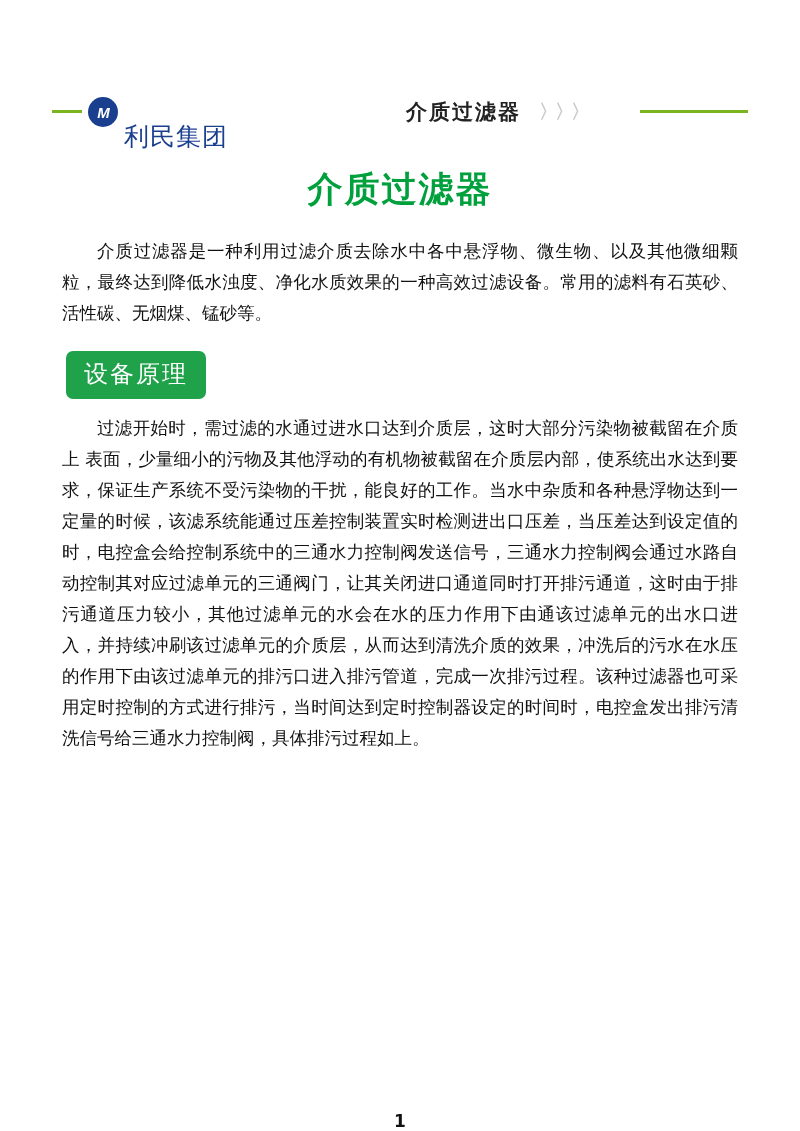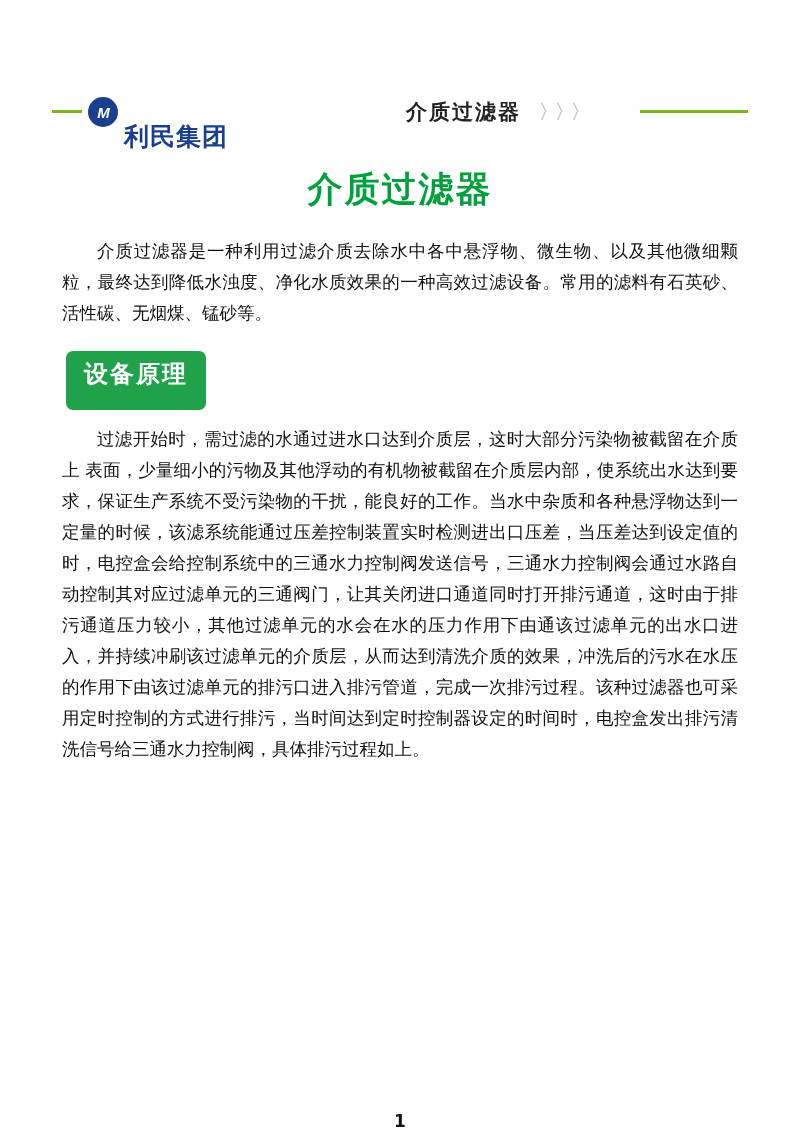--- a/index.html
+++ b/index.html
@@ -55,21 +55,21 @@
     display: flex;
     align-items: center;
     justify-content: center;
     font-size: 15px;
     font-weight: bold;
     font-style: italic;
     letter-spacing: -1px;
   }
   .logo-text {
     font-size: 25px;
-    font-weight: bold;
+    font-weight: normal;
     color: #1b3f8f;
     letter-spacing: 1px;
     font-family: "DejaVu Sans", "Liberation Sans", sans-serif;
     margin-top: 48px;
   }
 
   .header-title {
     font-size: 21px;
     font-weight: bold;
     color: #222222;
@@ -112,23 +112,23 @@
   .intro {
     margin-top: 11px;
   }
 
   
   .section-badge {
     display: inline-block;
     background: #1fa24a;
     color: #ffffff;
     font-size: 24px;
-    font-weight: bold;
+    font-weight: normal;
     letter-spacing: 2px;
-    padding: 7px 18px 20px 18px;
+    padding: 7px 18px 9px 18px;
     border-radius: 7px;
     margin: 22px 0 14px 14px;
     font-family: "DejaVu Sans", "Liberation Sans", sans-serif;
   }
 
   .body-block .para + .para {
     margin-top: 0;
   }
 
   

